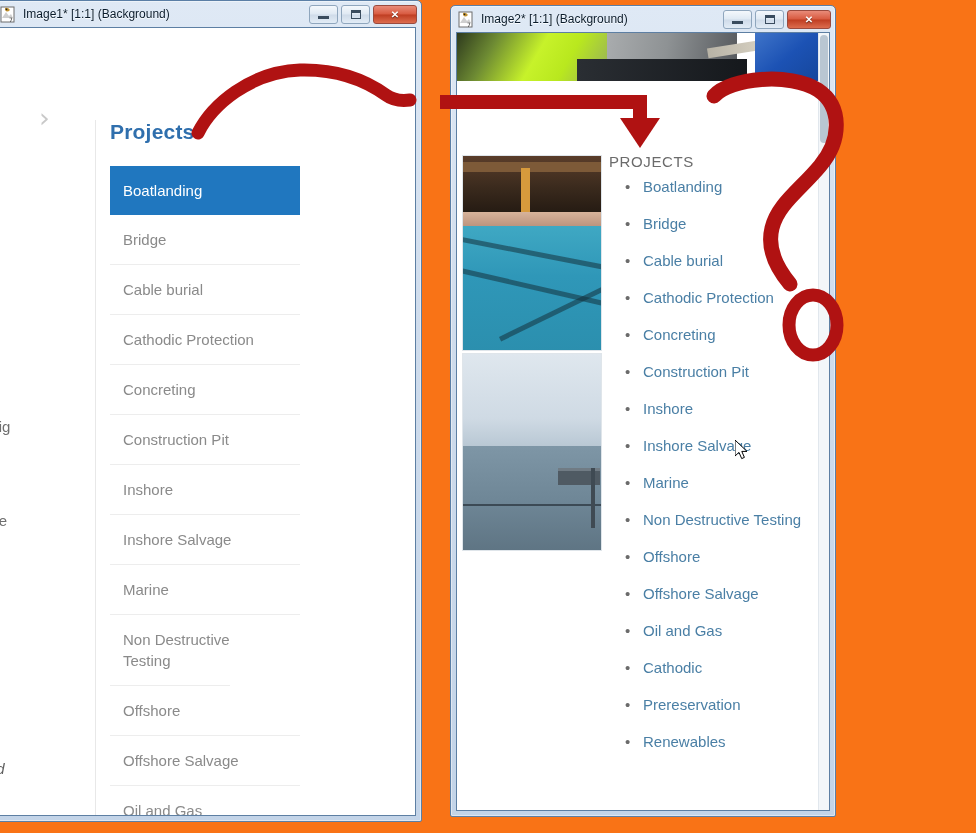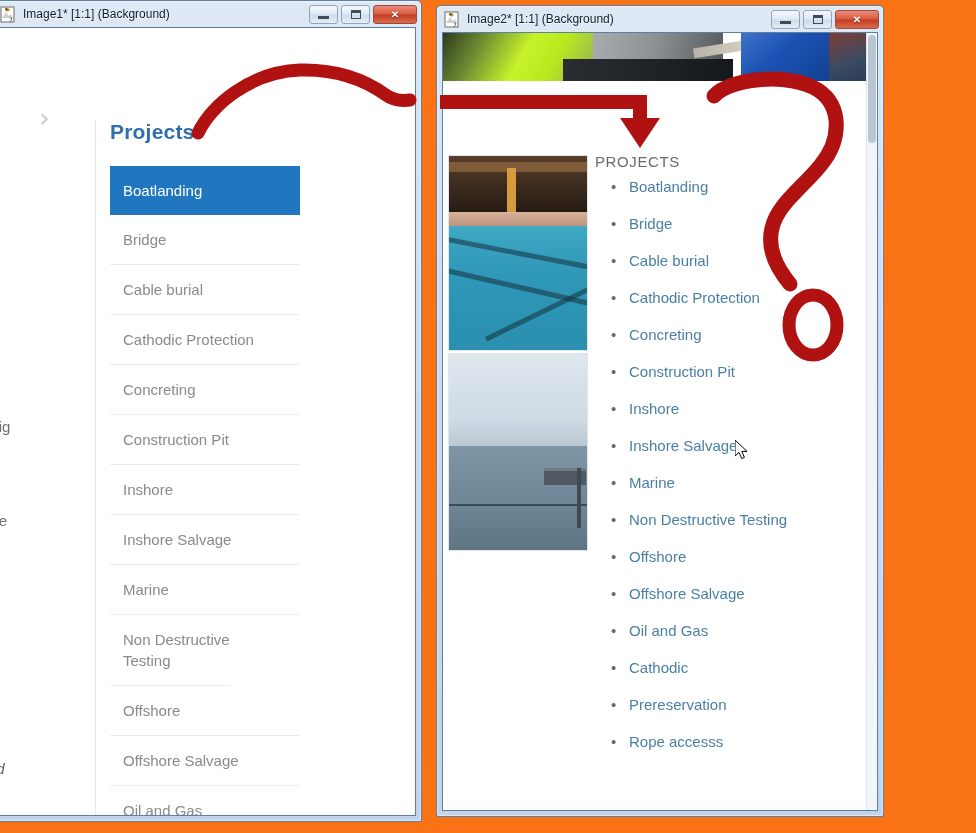--- a/index.html
+++ b/index.html
@@ -96,21 +96,21 @@
     padding: 14px 0 14px 13px;
     border-bottom: 1px solid #ededed;
     line-height: 21px;
   }
   .proj-list li.active {
     background: #2077bf; color: #ffffff;
     border-bottom: none;
   }
 
   
-  #win-right { left: 436px; top: 5px; width: 448px; height: 812px; }
+  #win-right { left: 450px; top: 5px; width: 386px; height: 812px; }
   #win-right .client { background:#ffffff; }
   .page-right { position: absolute; inset: 0; background:#fff; overflow:hidden; }
 
   .banner { position: absolute; left:0; top:0; width: 424px; height: 48px; overflow:hidden; }
   .banner .b-vest { position:absolute; left:0; top:0; width:165px; height:48px;
     background: linear-gradient(120deg,#2e3a1d 0%,#6d8a33 22%,#c7f22a 48%,#b9e81e 66%,#8a9a72 100%); }
   .banner .b-grey { position:absolute; left:150px; top:0; width:130px; height:48px;
     background: linear-gradient(100deg,#a9acae 0%,#8e9294 45%,#55585c 100%); }
   .banner .b-rope { position:absolute; left:250px; top:6px; width:120px; height:10px;
     background: linear-gradient(90deg,#b8b3a6,#d9d3c4,#a49e90); transform: rotate(-9deg); }
@@ -314,21 +314,21 @@
           <li>Construction Pit</li>
           <li>Inshore</li>
           <li>Inshore Salvage</li>
           <li>Marine</li>
           <li>Non Destructive Testing</li>
           <li>Offshore</li>
           <li>Offshore Salvage</li>
           <li>Oil and Gas</li>
           <li>Cathodic</li>
           <li>Prereservation</li>
-          <li>Rope accesss</li>
+          <li>Renewables</li>
         </ul>
 
         <div class="vscroll">
           <div class="thumbbar"></div>
         </div>
       </div>
     </div>
   </div>
 
   <svg id="annotations" width="976" height="833" viewBox="0 0 976 833">

